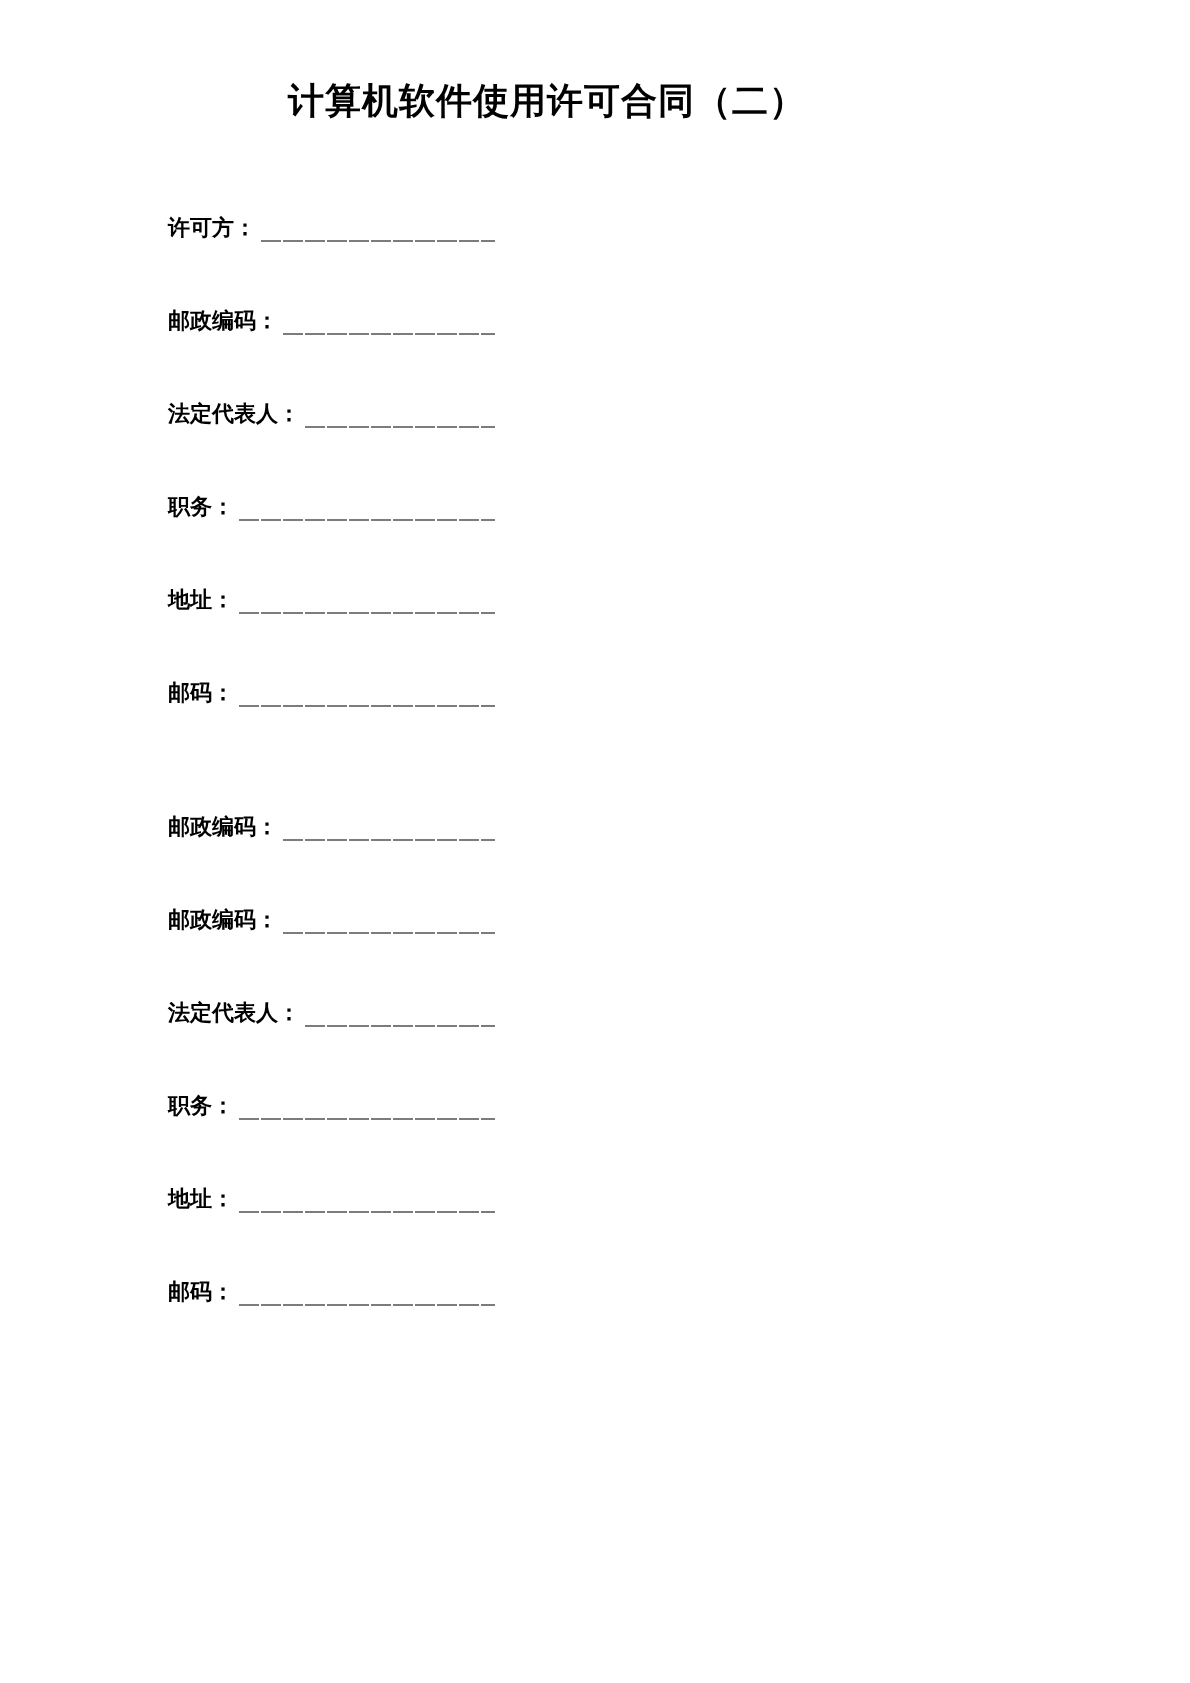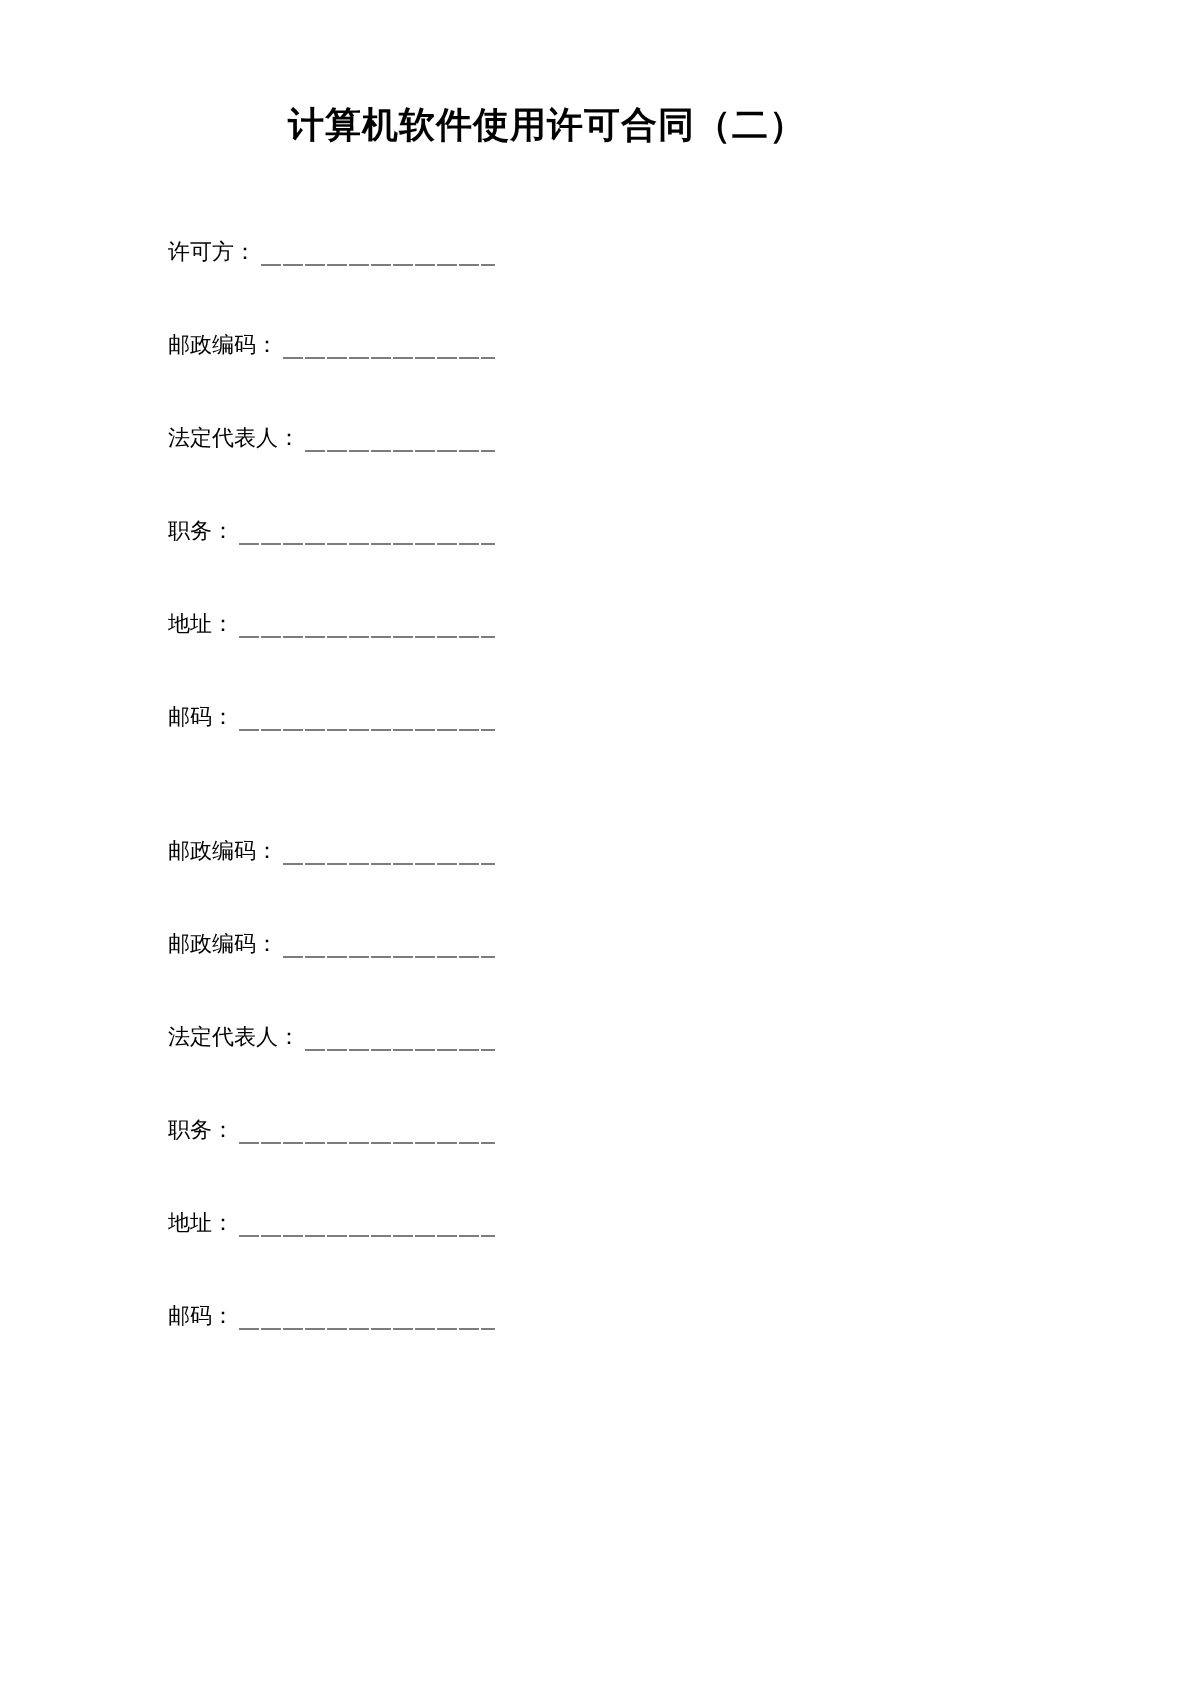--- a/index.html
+++ b/index.html
@@ -10,29 +10,30 @@
   body {
     width: 1190px;
     height: 1683px;
     position: relative;
     font-family: "Liberation Serif", "DejaVu Serif", serif;
     color: #000000;
     overflow: hidden;
   }
   .title {
     margin: 0;
-    padding: 104px 96px 0 0;
+    padding: 80px 96px 0 0;
     text-align: center;
     font-size: 36px;
     font-weight: bold;
     line-height: 1.2;
     letter-spacing: 1px;
   }
   .fields {
     margin-left: 168px;
+    font-weight: bold;
   }
   .section-licensor {
     margin-top: 90px;
   }
   .section-licensee {
     padding-top: 41px; 
   }
   .row {
     display: flex;
     align-items: stretch;

